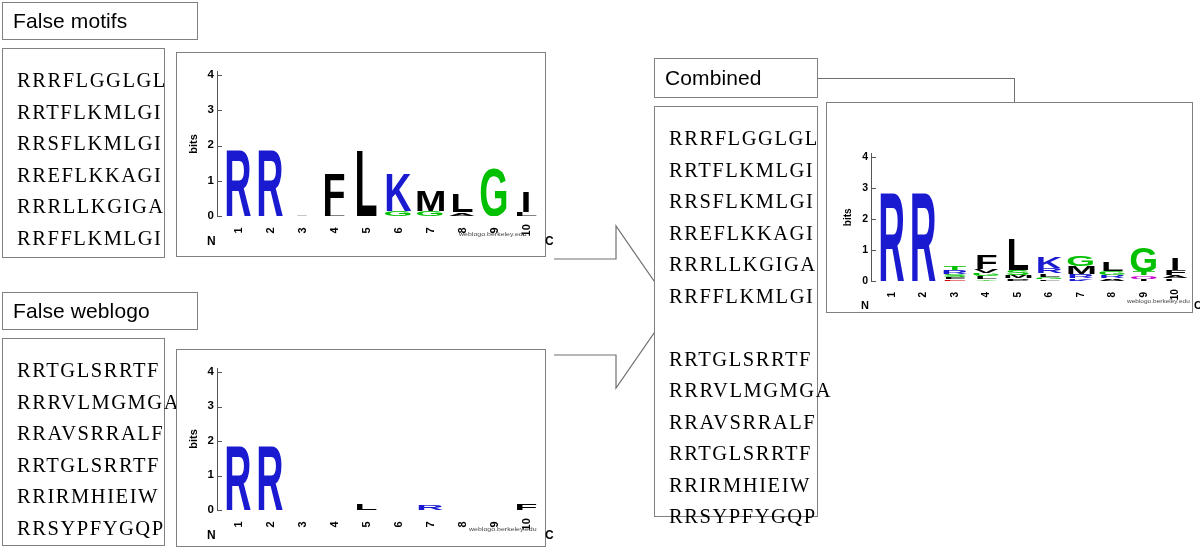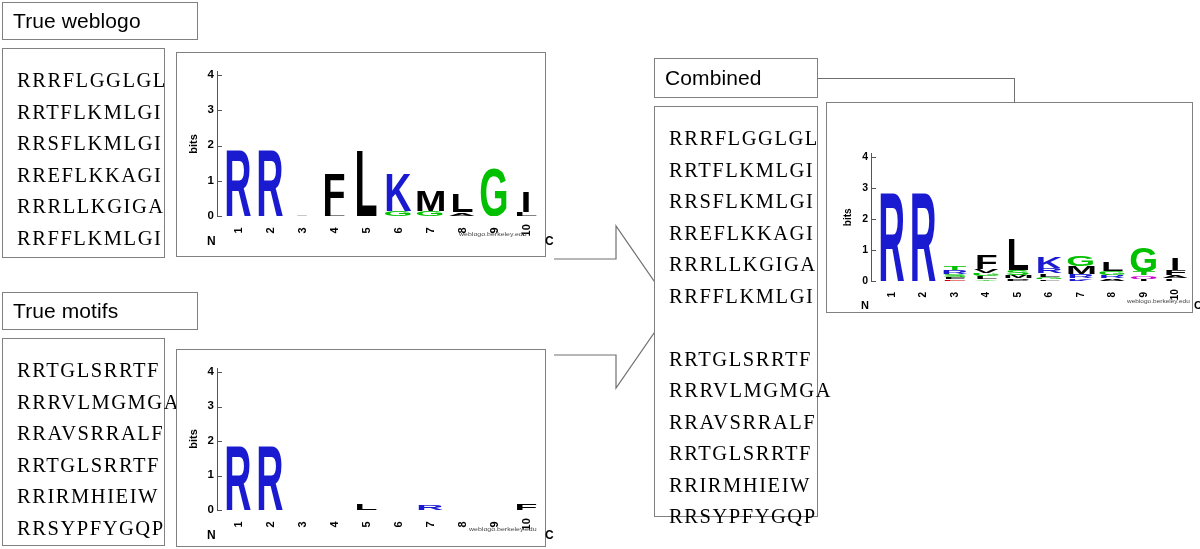--- a/index.html
+++ b/index.html
@@ -37,21 +37,21 @@
               transform-origin:50% 50%;}
 
   
   .ln{position:absolute;background:#707070;}
   .arrow{position:absolute;}
 </style>
 </head>
 <body>
 
 <div class="hdr" id="hdr-true" style="left:2px;top:2px;width:196px;height:38px;">
-  <span class="hdr-label">True weblogo</span>
+  <span class="hdr-label">False motifs</span>
 </div>
 
 <div class="seqlist" id="list-true" style="left:2px;top:48px;width:163px;height:210px;">
     <div class="seq">RRRFLGGLGL</div>
     <div class="seq">RRTFLKMLGI</div>
     <div class="seq">RRSFLKMLGI</div>
     <div class="seq">RREFLKKAGI</div>
     <div class="seq">RRRLLKGIGA</div>
     <div class="seq">RRFFLKMLGI</div>
   </div>
@@ -145,21 +145,21 @@
           <span style="top: 0px; font-size: 37.76px; line-height: 37.76px; transform: scaleY(0.126152) translateY(-3.14163px); transform-origin: 50% 0%;">L</span>
         </div>
       </div>
       <div class="poslab" style="left: 338px; top: 171px; width: 22px; font-size: 11px; line-height: 12.65px;">10</div>
       <div class="termlab" style="left: 368px; top: 181px; font-size: 12px;">C</div>
       <div class="watermark" style="left: 282px; top: 178px; font-size: 7px;">weblogo.berkeley.edu</div>
     </div>
 </div>
 
 <div class="hdr" id="hdr-false" style="left:2px;top:292px;width:196px;height:38px;">
-  <span class="hdr-label">True motifs</span>
+  <span class="hdr-label">False weblogo</span>
 </div>
 
 <div class="seqlist" id="list-false" style="left:2px;top:338px;width:163px;height:208px;">
     <div class="seq">RRTGLSRRTF</div>
     <div class="seq">RRRVLMGMGA</div>
     <div class="seq">RRAVSRRALF</div>
     <div class="seq">RRTGLSRRTF</div>
     <div class="seq">RRIRMHIEIW</div>
     <div class="seq">RRSYPFYGQP</div>
   </div>

